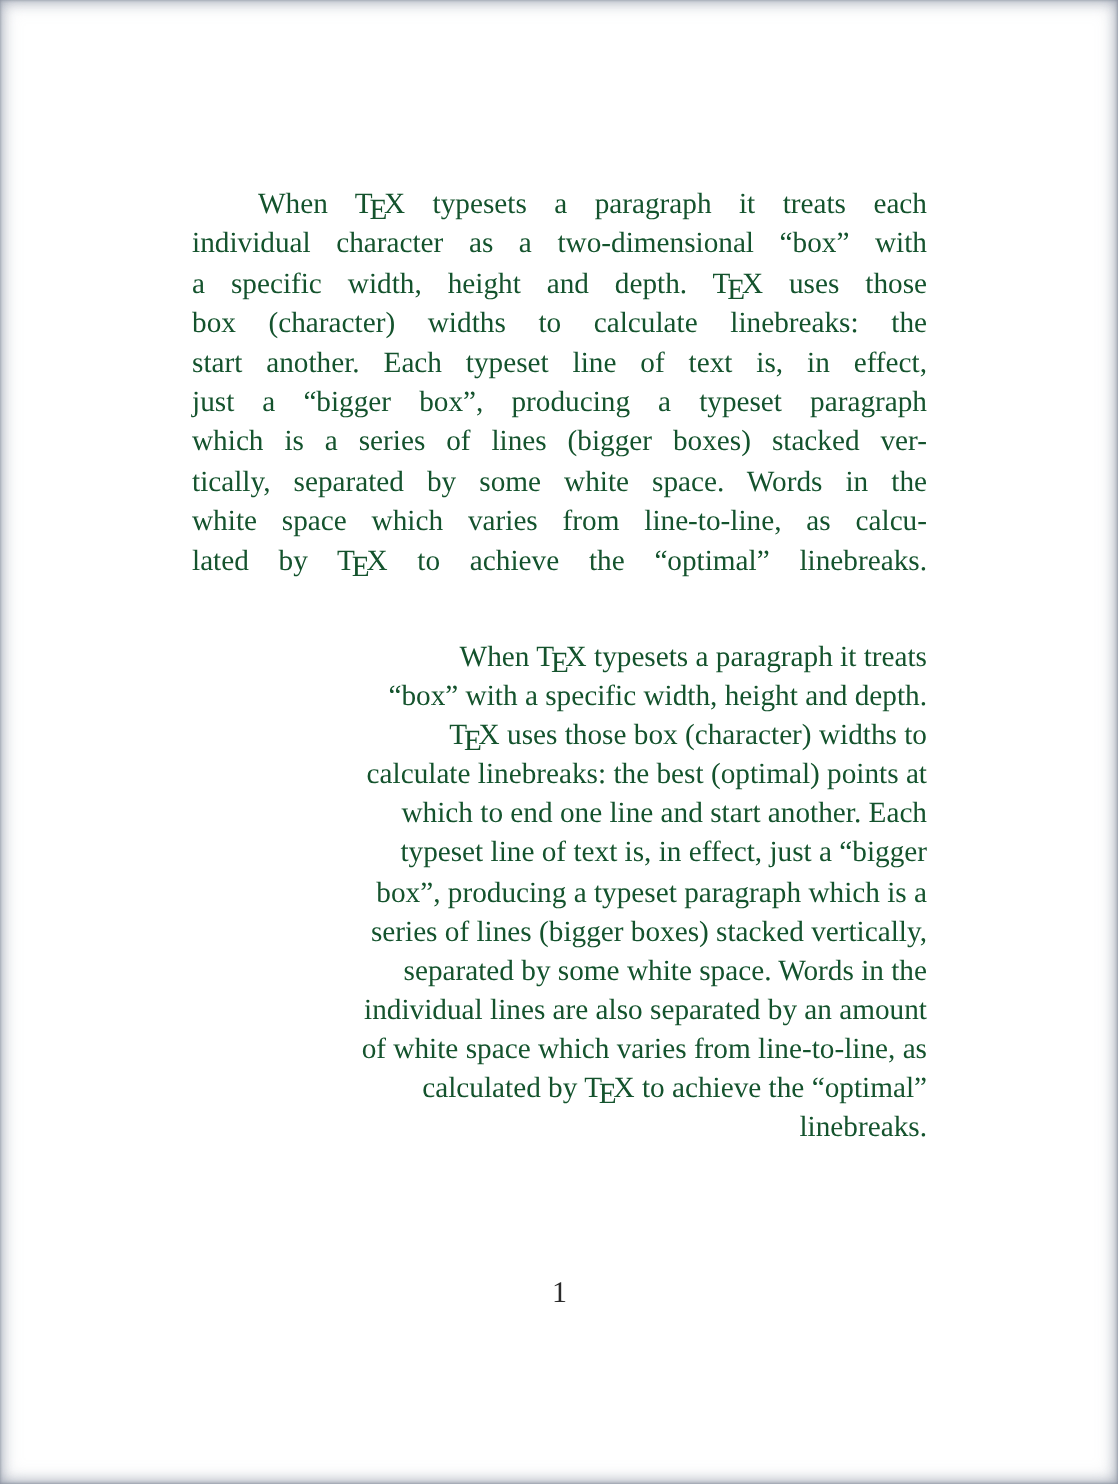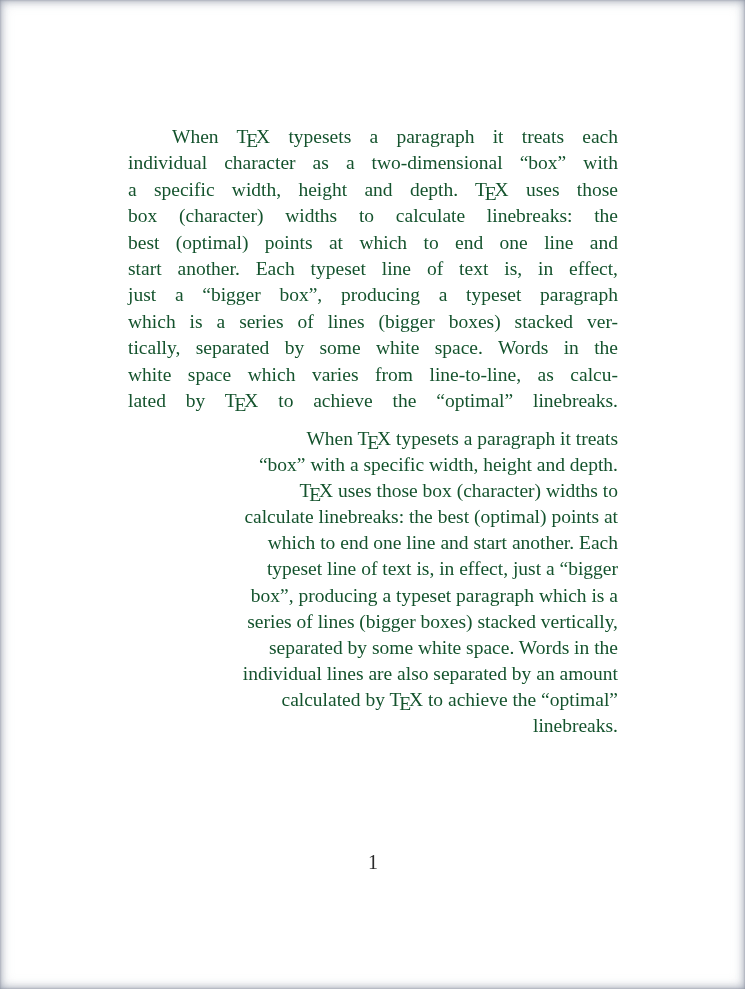--- a/index.html
+++ b/index.html
@@ -71,40 +71,40 @@
 </head>
 <body>
 
 <div class="sheet">
 
   <div class="textblock" id="para-justified">
       <div class="line first">When <span class="tex">T<span class="tex-e">E</span>X</span> typesets a paragraph it treats each</div>
       <div class="line">individual character as a two-dimensional “box” with</div>
       <div class="line">a specific width, height and depth. <span class="tex">T<span class="tex-e">E</span>X</span> uses those</div>
       <div class="line">box (character) widths to calculate linebreaks: the</div>
-      <div class="line">best (optimal) points at which to end one line and</div>
       <div class="line">start another. Each typeset line of text is, in effect,</div>
       <div class="line">just a “bigger box”, producing a typeset paragraph</div>
       <div class="line">which is a series of lines (bigger boxes) stacked ver-</div>
       <div class="line">tically, separated by some white space. Words in the</div>
       <div class="line">white space which varies from line-to-line, as calcu-</div>
       <div class="line last">lated by <span class="tex">T<span class="tex-e">E</span>X</span> to achieve the “optimal” linebreaks.</div>
     </div>
 
   <div class="textblock" id="para-rightaligned">
       <div class="line">When <span class="tex">T<span class="tex-e">E</span>X</span> typesets a paragraph it treats</div>
       <div class="line">“box” with a specific width, height and depth.</div>
       <div class="line"><span class="tex">T<span class="tex-e">E</span>X</span> uses those box (character) widths to</div>
       <div class="line">calculate linebreaks: the best (optimal) points at</div>
       <div class="line">which to end one line and start another. Each</div>
       <div class="line">typeset line of text is, in effect, just a “bigger</div>
       <div class="line">box”, producing a typeset paragraph which is a</div>
       <div class="line">series of lines (bigger boxes) stacked vertically,</div>
       <div class="line">separated by some white space. Words in the</div>
       <div class="line">individual lines are also separated by an amount</div>
+      <div class="line">of white space which varies from line-to-line, as</div>
       <div class="line">calculated by <span class="tex">T<span class="tex-e">E</span>X</span> to achieve the “optimal”</div>
       <div class="line last">linebreaks.</div>
     </div>
 
   <div class="page-number">1</div>
 
   <div class="edge-vignette"></div>
 </div>
 
 </body></html>

